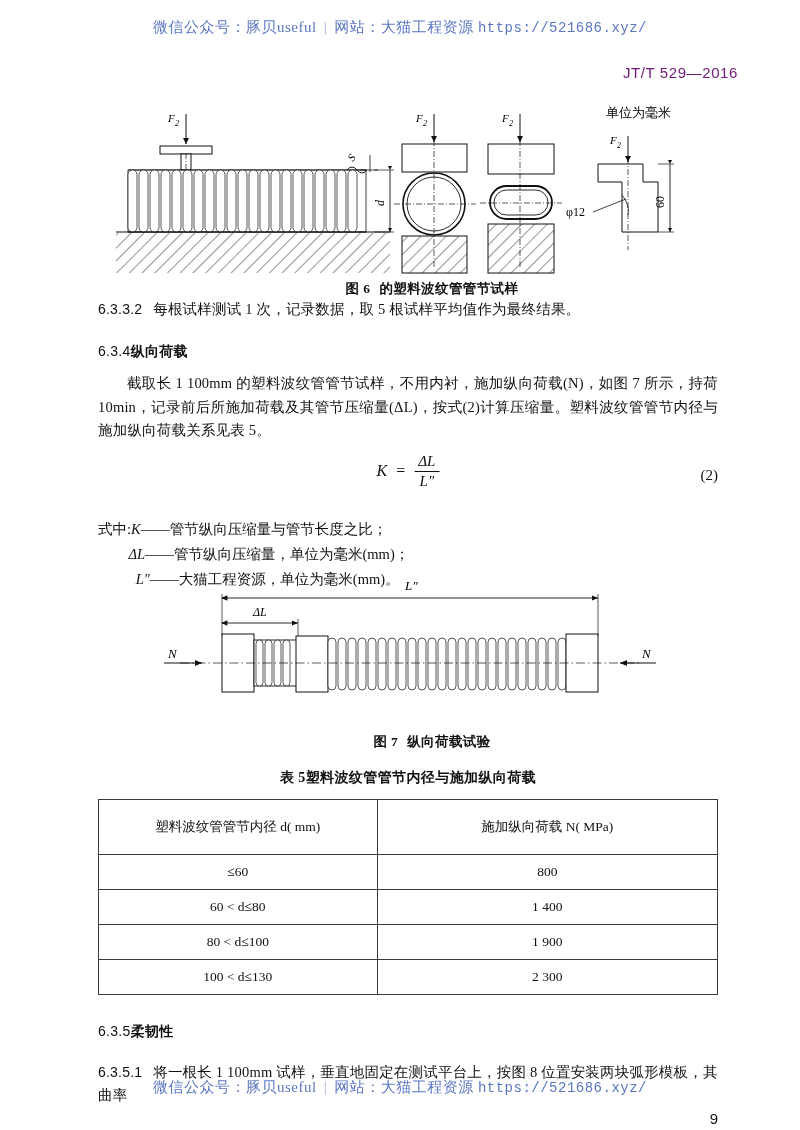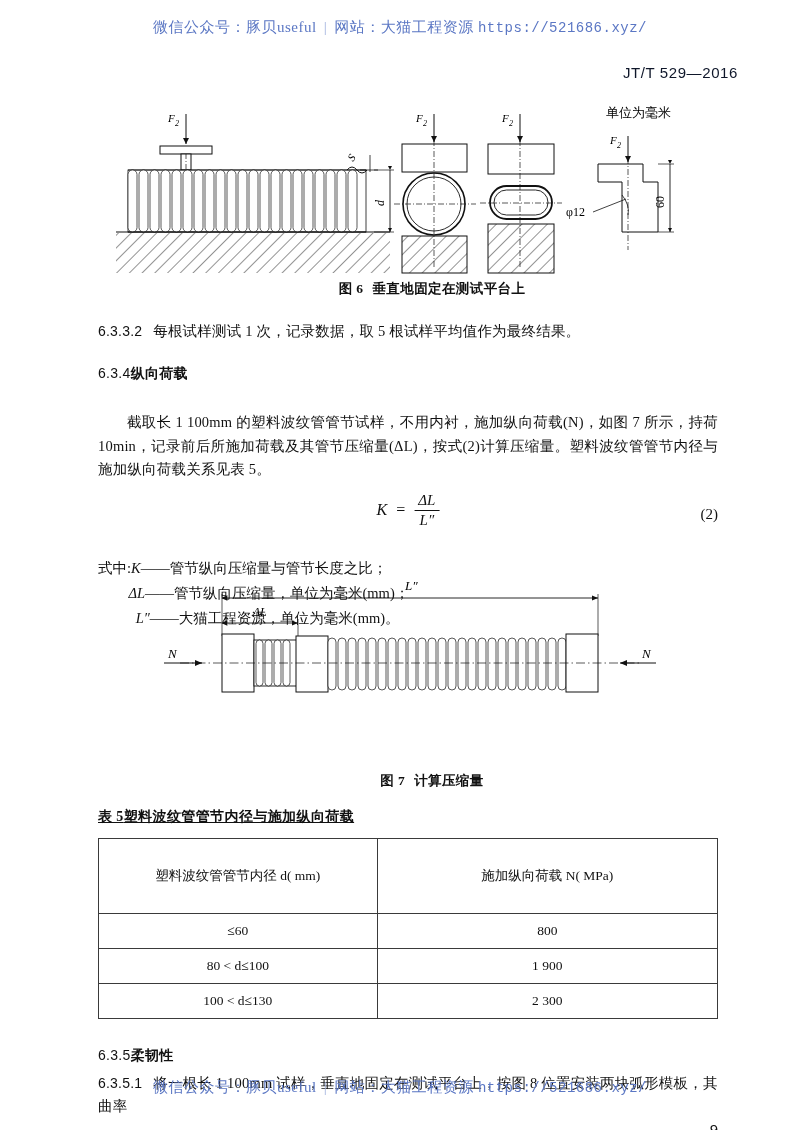--- a/index.html
+++ b/index.html
@@ -18,21 +18,21 @@
   }
   .watermark .sep{color:#9fb0dd;padding:0 7px;}
   .watermark .url{font-family:"Liberation Mono","DejaVu Sans Mono",monospace;font-size:14px;}
   .wm-top{top:18px;}
   .wm-bottom{top:1078px;}
 
   
   .std-header{
     position:absolute;right:62px;top:64px;
     font-family:"Liberation Sans","DejaVu Sans",sans-serif;
-    font-size:15px;color:#0f172a;letter-spacing:.6px;white-space:nowrap;
+    font-size:15px;color:#701a75;letter-spacing:.6px;white-space:nowrap;
   }
 
   
   .content{position:absolute;left:98px;top:96px;width:620px;}
 
   .fig-caption{
     text-align:center;font-weight:bold;font-size:13.5px;
     font-family:"Liberation Serif","DejaVu Serif",serif;
     letter-spacing:.4px;
   }
@@ -70,32 +70,31 @@
   .frac .bot{display:block;padding:1px 4px 0;font-size:15px;}
   .formula-no{position:absolute;right:0;top:14px;font-size:15px;}
 
   .defs{margin-top:6px;font-size:14.5px;line-height:1.74;}
   .defs .l1{text-indent:0;}
   .defs .l2{padding-left:2.1em;}
   .defs .l3{padding-left:2.6em;}
 
   
   .tbl-caption{
-    text-align:left;font-weight:bold;font-size:14px;margin-top:4px;
+    text-align:center;font-weight:bold;font-size:14px;margin-top:4px;
     letter-spacing:.4px;
-    text-decoration:underline;
   }
   table.t5{
     border-collapse:collapse;width:620px;margin-top:12px;
     font-size:13.5px;
   }
   table.t5 th,table.t5 td{
     border:1px solid #3a3a3a;text-align:center;padding:9px 18px;font-weight:normal;
   }
-  table.t5 th{padding:28px 4px;}
+  table.t5 th{padding:18px 4px;}
   table.t5 td:first-child,table.t5 th:first-child{width:45%;}
 
   
   .fig6{position:absolute;left:98px;top:100px;width:620px;height:180px;}
   .fig7{position:absolute;left:150px;top:578px;width:520px;height:130px;}
   svg{display:block;}
 </style>
 </head>
 <body>
 
@@ -280,32 +279,32 @@
       <text x="492" y="80" font-family="Liberation Serif, serif" font-style="italic" font-size="13">N</text>
       <line x1="506" y1="85" x2="470" y2="85" stroke="#111" stroke-width="1" marker-end="url(#ar2)"></line>
     </svg>
   </div>
 
   <div class="content">
 
     <div style="height:184px"></div>
 
     <div class="fig-caption">
-      <span class="num">图 6</span><span>垂直地固定在测试平台上</span>
-    </div>
-
-    <div class="numbered" style="margin-top:22px">
+      <span class="num">图 6</span><span>的塑料波纹管管节试样</span>
+    </div>
+
+    <div class="numbered" style="">
       <span class="no">6.3.3.2</span><span>每根试样测试 1 次，记录数据，取 5 根试样平均值作为最终结果。</span>
     </div>
 
     <div class="sec-head" style="margin-top:22px">
       <span class="no">6.3.4</span><span>纵向荷载</span>
     </div>
 
-    <div class="para indent" style="margin-top:28px">截取长 1 100mm 的塑料波纹管管节试样，不用内衬，施加纵向荷载(N)，如图 7 所示，持荷 10min，记录前后所施加荷载及其管节压缩量(ΔL)，按式(2)计算压缩量。塑料波纹管管节内径与施加纵向荷载关系见表 5。</div>
+    <div class="para indent" style="margin-top:11px">截取长 1 100mm 的塑料波纹管管节试样，不用内衬，施加纵向荷载(N)，如图 7 所示，持荷 10min，记录前后所施加荷载及其管节压缩量(ΔL)，按式(2)计算压缩量。塑料波纹管管节内径与施加纵向荷载关系见表 5。</div>
 
     <div class="formula-row">
       <div class="formula">
         <span class="lhs">K</span>
         <span class="eq">=</span>
         <span class="frac">
           <span class="top">ΔL</span>
           <span class="bar"></span>
           <span class="bot">L″</span>
         </span>
@@ -321,55 +320,59 @@
         <i class="v">ΔL</i><span>——</span><span>管节纵向压缩量，单位为毫米(mm)；</span>
       </div>
       <div class="l3">
         <i class="v">L″</i><span>——</span><span>大猫工程资源，单位为毫米(mm)。</span>
       </div>
     </div>
 
     <div style="height:140px"></div>
 
     <div class="fig-caption">
-      <span class="num">图 7</span><span>计算压缩量</span>
+      <span class="num">图 7</span><span>纵向荷载试验</span>
     </div>
 
     <div class="tbl-caption" style="margin-top:18px">
       <span class="num">表 5</span><span>塑料波纹管管节内径与施加纵向荷载</span>
     </div>
 
     <table class="t5">
       <thead>
         <tr>
           <th>塑料波纹管管节内径 d( mm)</th>
           <th>施加纵向荷载 N( MPa)</th>
         </tr>
       </thead>
       <tbody>
         <tr>
           <td>≤60</td>
           <td>800</td>
         </tr>
         <tr>
+          <td>60 &lt; d≤80</td>
+          <td>1 400</td>
+        </tr>
+        <tr>
           <td>80 &lt; d≤100</td>
           <td>1 900</td>
         </tr>
         <tr>
           <td>100 &lt; d≤130</td>
           <td>2 300</td>
         </tr>
       </tbody>
     </table>
 
     <div class="sec-head" style="margin-top:28px">
       <span class="no">6.3.5</span><span>柔韧性</span>
     </div>
 
-    <div class="numbered" style="margin-top:7px">
+    <div class="numbered" style="margin-top:20px">
       <span class="no">6.3.5.1</span><span>将一根长 1 100mm 试样，垂直地固定在测试平台上，按图 8 位置安装两块弧形模板，其曲率</span>
     </div>
 
     <div style="text-align:right;font-size:15px;margin-top:2px;font-family:'Liberation Sans','DejaVu Sans',sans-serif;">9</div>
   </div>
 
   <div class="watermark wm-bottom">
     <span>微信公众号：</span><span>豚贝useful</span><span class="sep">|</span><span>网站：</span><span>大猫工程资源</span> <span class="url">https://521686.xyz/</span>
   </div>
 

